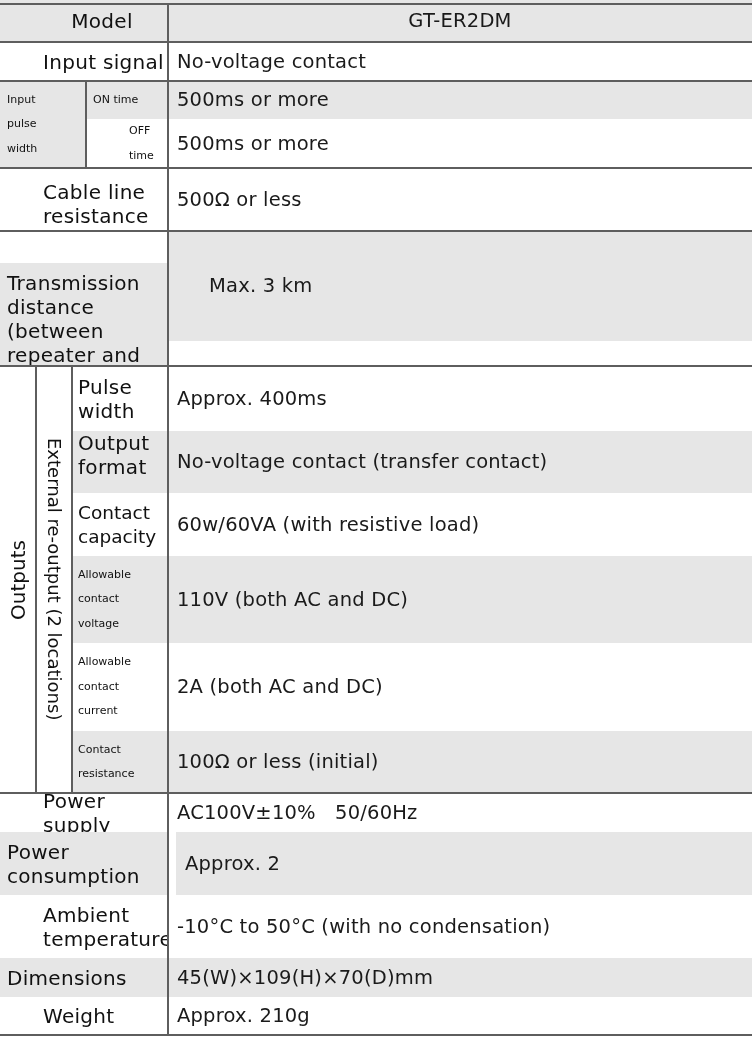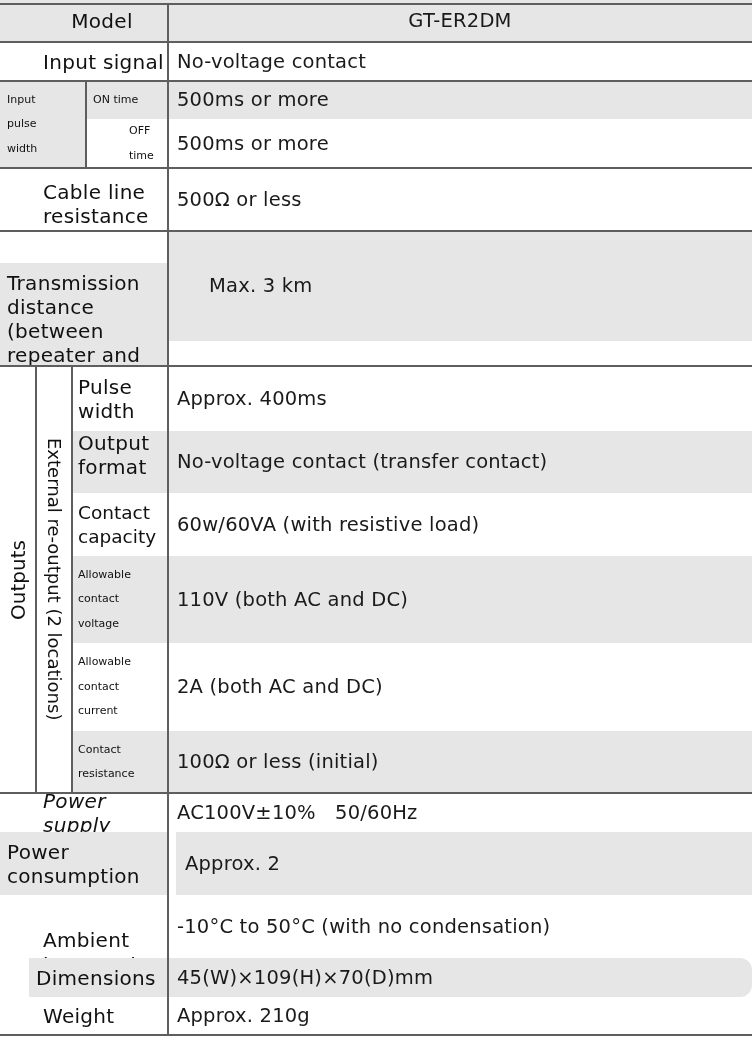--- a/index.html
+++ b/index.html
@@ -96,37 +96,37 @@
     <span class="cond">current</span>
   </div>
   <div class="cell w val" style="left:168px;top:643px;width:584px;height:88px;">2A (both AC and DC)</div>
 
   <div class="cell g" style="left:72px;top:731px;width:96px;height:62px;flex-direction:column;align-items:flex-start;justify-content:center;padding-left:6px;">
     <span class="cond">Contact</span>
     <span class="cond">resistance</span>
   </div>
   <div class="cell g val" style="left:168px;top:731px;width:584px;height:62px;">100Ω or less (initial)</div>
 
-  <div class="cell w lbl" style="left:0;top:793px;width:168px;height:39px;font-style:italic;">Power supply</div>
+  <div class="cell w lbl" style="left:0;top:793px;width:168px;height:39px;">Power supply</div>
   <div class="cell w val" style="left:168px;top:793px;width:584px;height:39px;">AC100V±10%&nbsp;&nbsp;&nbsp;50/60Hz</div>
 
   <div class="cell g lbl" style="left:0;top:832px;width:168px;height:63px;flex-direction:column;align-items:flex-start;justify-content:center;">
     <span>Power</span>
     <span>consumption</span>
   </div>
   <div class="cell g val" style="left:176px;top:832px;width:584px;height:63px;">Approx. 2</div>
 
-  <div class="cell w lbl" style="left:0;top:895px;width:168px;height:63px;flex-direction:column;align-items:flex-start;justify-content:center;margin-top:25px;">
+  <div class="cell w lbl" style="left:0;top:895px;width:168px;height:63px;flex-direction:column;align-items:flex-start;justify-content:center;">
     <span>Ambient</span>
     <span>temperature</span>
   </div>
   <div class="cell w val" style="left:168px;top:895px;width:584px;height:63px;">-10°C to 50°C (with no condensation)</div>
 
-  <div class="cell g lbl" style="left:0;top:958px;width:168px;height:39px;margin-left:29px;">Dimensions</div>
-  <div class="cell g val" style="left:168px;top:958px;width:584px;height:39px;border-radius:12px;">45(W)×109(H)×70(D)mm</div>
+  <div class="cell g lbl" style="left:0;top:958px;width:168px;height:39px;">Dimensions</div>
+  <div class="cell g val" style="left:168px;top:958px;width:584px;height:39px;">45(W)×109(H)×70(D)mm</div>
 
   <div class="cell w lbl" style="left:0;top:997px;width:168px;height:38px;">Weight</div>
   <div class="cell w val" style="left:168px;top:997px;width:584px;height:38px;">Approx. 210g</div>
 
   <div class="hline" style="left:0;top:3px;width:752px;"></div>
   <div class="hline" style="left:0;top:41px;width:752px;"></div>
   <div class="hline" style="left:0;top:80px;width:752px;"></div>
   <div class="hline" style="left:0;top:167px;width:752px;"></div>
   <div class="hline" style="left:0;top:230px;width:752px;"></div>
   <div class="hline" style="left:0;top:365px;width:752px;"></div>

